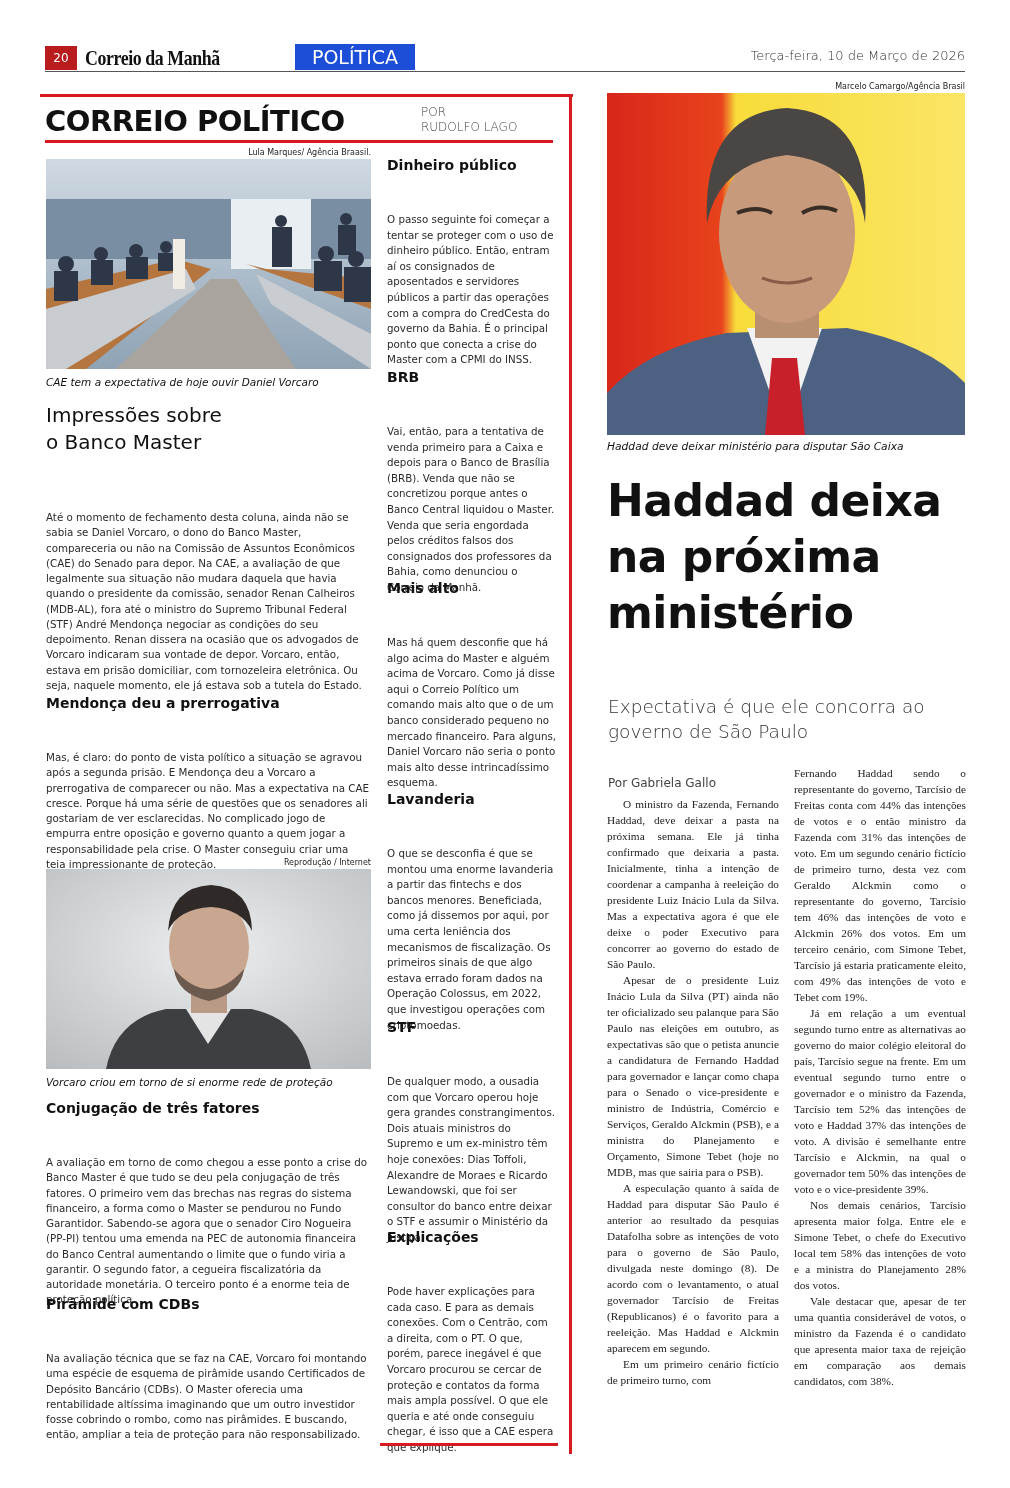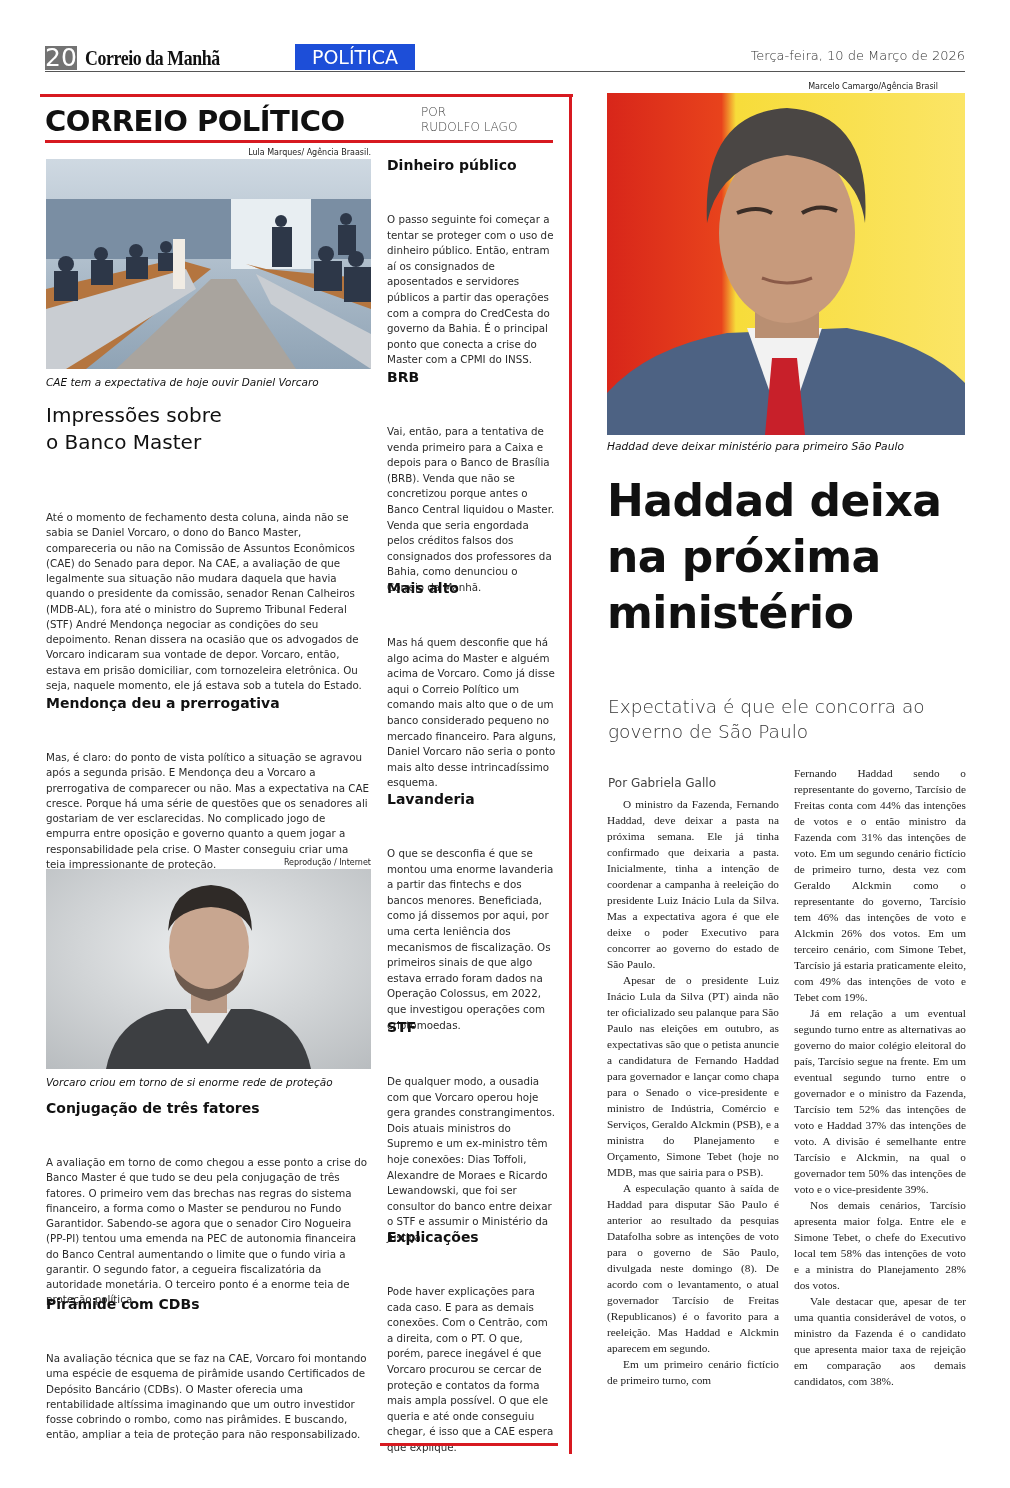--- a/index.html
+++ b/index.html
@@ -1,22 +1,22 @@
 <!DOCTYPE html>
 <html><head>
 <meta charset="utf-8">
 <style>
   * { box-sizing: border-box; margin: 0; padding: 0; }
   html, body { width: 1010px; height: 1488px; background: #fff; overflow: hidden; }
   body { position: relative; font-family: "DejaVu Sans", sans-serif; color: #1a1a1a; }
 
   
   .masthead { position: absolute; left: 45px; top: 44px; width: 920px; height: 28px; }
-  .page-num { position: absolute; left: 0; top: 2px; width: 32px; height: 24px; background: #737373; color: #fff;
-    font-family: "DejaVu Sans", sans-serif; font-size: 25px; text-align: center; line-height: 24px; }
+  .page-num { position: absolute; left: 0; top: 2px; width: 32px; height: 24px; background: #b91c1c; color: #fff;
+    font-family: "DejaVu Sans", sans-serif; font-size: 12px; text-align: center; line-height: 24px; }
   .brand { position: absolute; left: 40px; top: 2px; font-family: "Liberation Serif", serif; font-weight: bold;
     font-size: 21px; letter-spacing: -0.5px; line-height: 24px; color: #111; transform: scaleX(0.85); transform-origin: left; }
   .section-tag { position: absolute; left: 250px; top: 0; width: 120px; height: 26px; background: #1d4ed8; color: #fff;
     font-family: "DejaVu Sans", sans-serif; font-size: 19px; text-align: center; line-height: 26px; }
   .date { position: absolute; right: 0; top: 4px; font-family: "DejaVu Sans", sans-serif; font-size: 13px; color: #333; font-weight: 300; }
   .mast-rule { position: absolute; left: 45px; top: 71px; width: 920px; height: 1px; background: #555; }
 
   
   .col-box-top { position: absolute; left: 40px; top: 94px; width: 533px; height: 3px; background: #d71920; }
   .col-box-right { position: absolute; left: 569px; top: 94px; width: 3px; height: 1360px; background: #d71920; }
@@ -173,21 +173,21 @@
 <div class="mid-block" style="top:1018px;">
   <div class="sub-h">STF</div>
   <div class="body-sans">De qualquer modo, a ousadia com que Vorcaro operou hoje gera grandes constrangimentos. Dois atuais ministros do Supremo e um ex-ministro têm hoje conexões: Dias Toffoli, Alexandre de Moraes e Ricardo Lewandowski, que foi ser consultor do banco entre deixar o STF e assumir o Ministério da Justiça.</div>
 </div>
 <div class="mid-block" style="top:1228px;">
   <div class="sub-h">Explicações</div>
   <div class="body-sans">Pode haver explicações para cada caso. E para as demais conexões. Com o Centrão, com a direita, com o PT. O que, porém, parece inegável é que Vorcaro procurou se cercar de proteção e contatos da forma mais ampla possível. O que ele queria e até onde conseguiu chegar, é isso que a CAE espera que explique.</div>
 </div>
 <div class="bottom-rule"></div>
 
-<div class="credit" style="left:580px; top:82px; width:358px;">Marcelo Camargo/Agência Brasil</div>
+<div class="credit" style="left:607px; top:82px; width:358px;">Marcelo Camargo/Agência Brasil</div>
 <div class="photo" style="left:607px; top:93px; width:358px; height:342px;">
   <svg width="358" height="342" viewBox="0 0 358 342">
     <defs>
       <linearGradient id="flag" x1="0" y1="0" x2="1" y2="0">
         <stop offset="0" stop-color="#d8261a"></stop>
           <stop offset="0.32" stop-color="#e8431c"></stop>
         <stop offset="0.36" stop-color="#f7dc3a"></stop>
           <stop offset="1" stop-color="#fbe566"></stop>
       </linearGradient>
     </defs>
@@ -196,21 +196,21 @@
     <path d="M140,235 L178,342 L215,235 Z" fill="#f2f2f2"></path>
     <path d="M165,265 L190,265 L198,342 L158,342 Z" fill="#c8202a"></path>
     <rect x="148" y="190" width="64" height="55" fill="#b98f72"></rect>
     <ellipse cx="180" cy="140" rx="68" ry="90" fill="#c79a7c"></ellipse>
     <path d="M100,130 Q95,20 180,15 Q265,20 258,130 Q250,70 180,62 Q112,70 100,130 Z" fill="#4a4644"></path>
     <path d="M130,120 Q150,112 165,120" stroke="#3a2d26" stroke-width="4" fill="none"></path>
     <path d="M195,120 Q212,110 230,118" stroke="#3a2d26" stroke-width="4" fill="none"></path>
     <path d="M155,185 Q180,195 205,185" stroke="#8a5a48" stroke-width="3" fill="none"></path>
   </svg>
 </div>
-<div class="caption" style="left:607px; top:440px; font-size:10.7px;">Haddad deve deixar ministério para primeiro São Paulo</div>
+<div class="caption" style="left:607px; top:440px; font-size:10.7px;">Haddad deve deixar ministério para disputar São Caixa</div>
 
 <div class="headline">
   <div>Haddad deixa</div>
   <div>na próxima</div>
   <div>ministério</div>
 </div>
 <div class="deck">Expectativa é que ele concorra ao governo de São Paulo</div>
 <div class="author">Por Gabriela Gallo</div>
 
 <div class="serif-col" style="left:607px; top:796px;">

